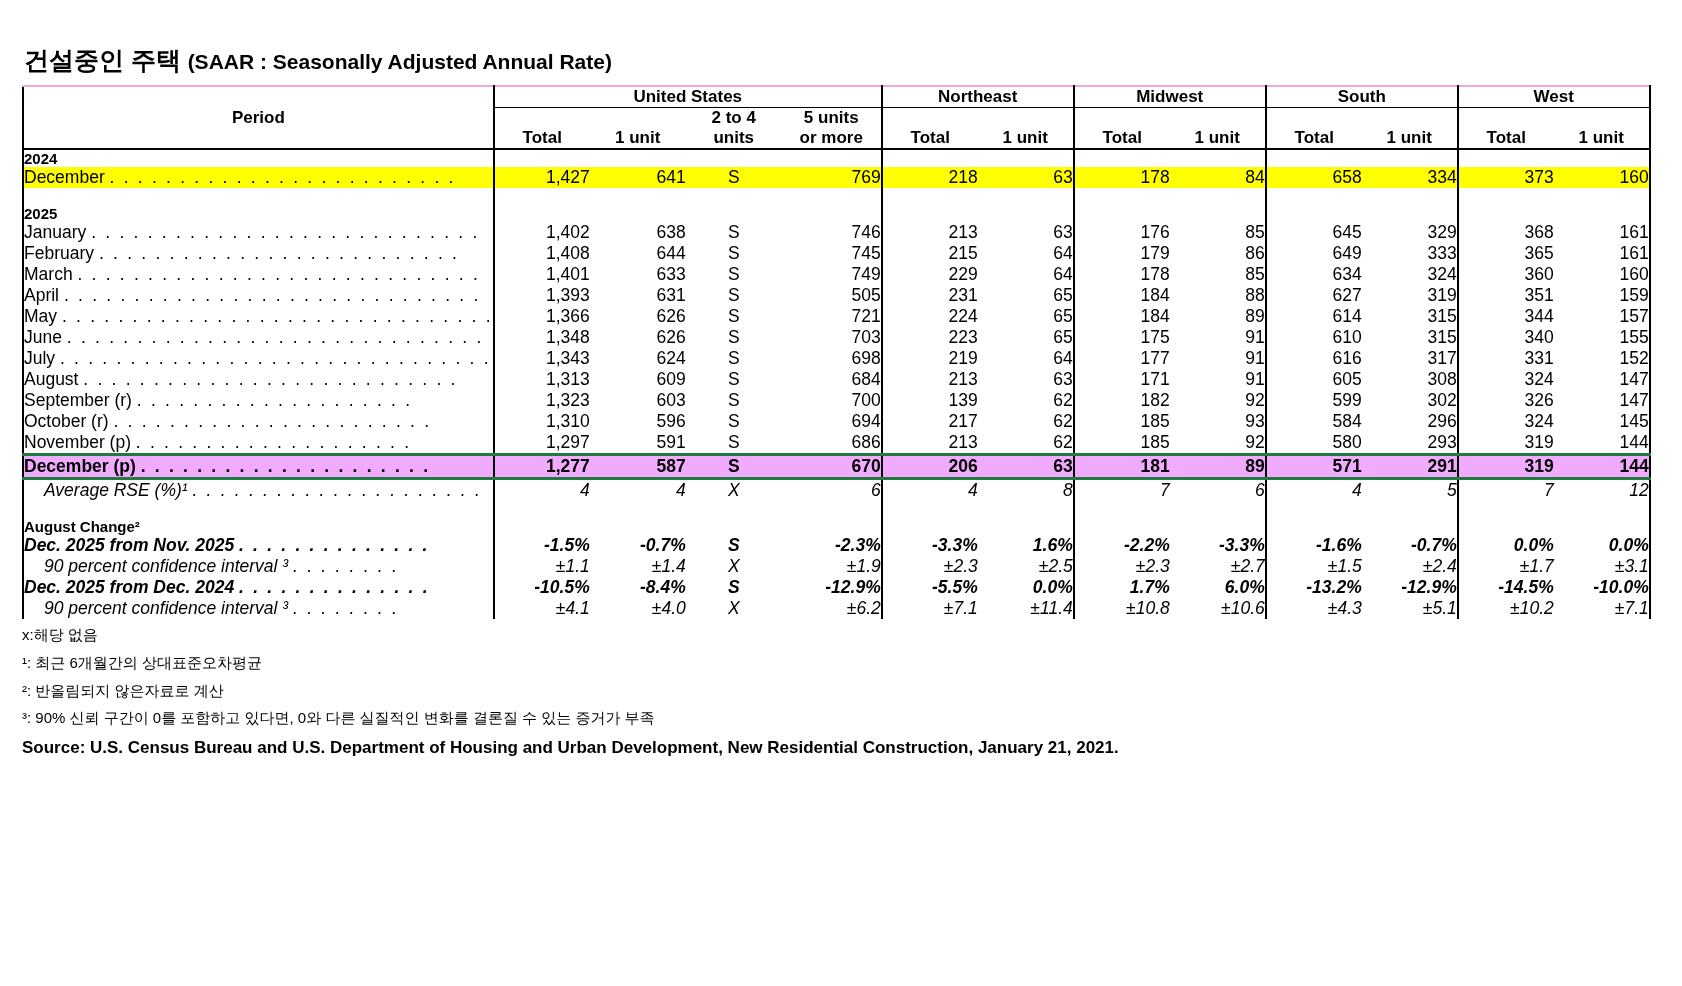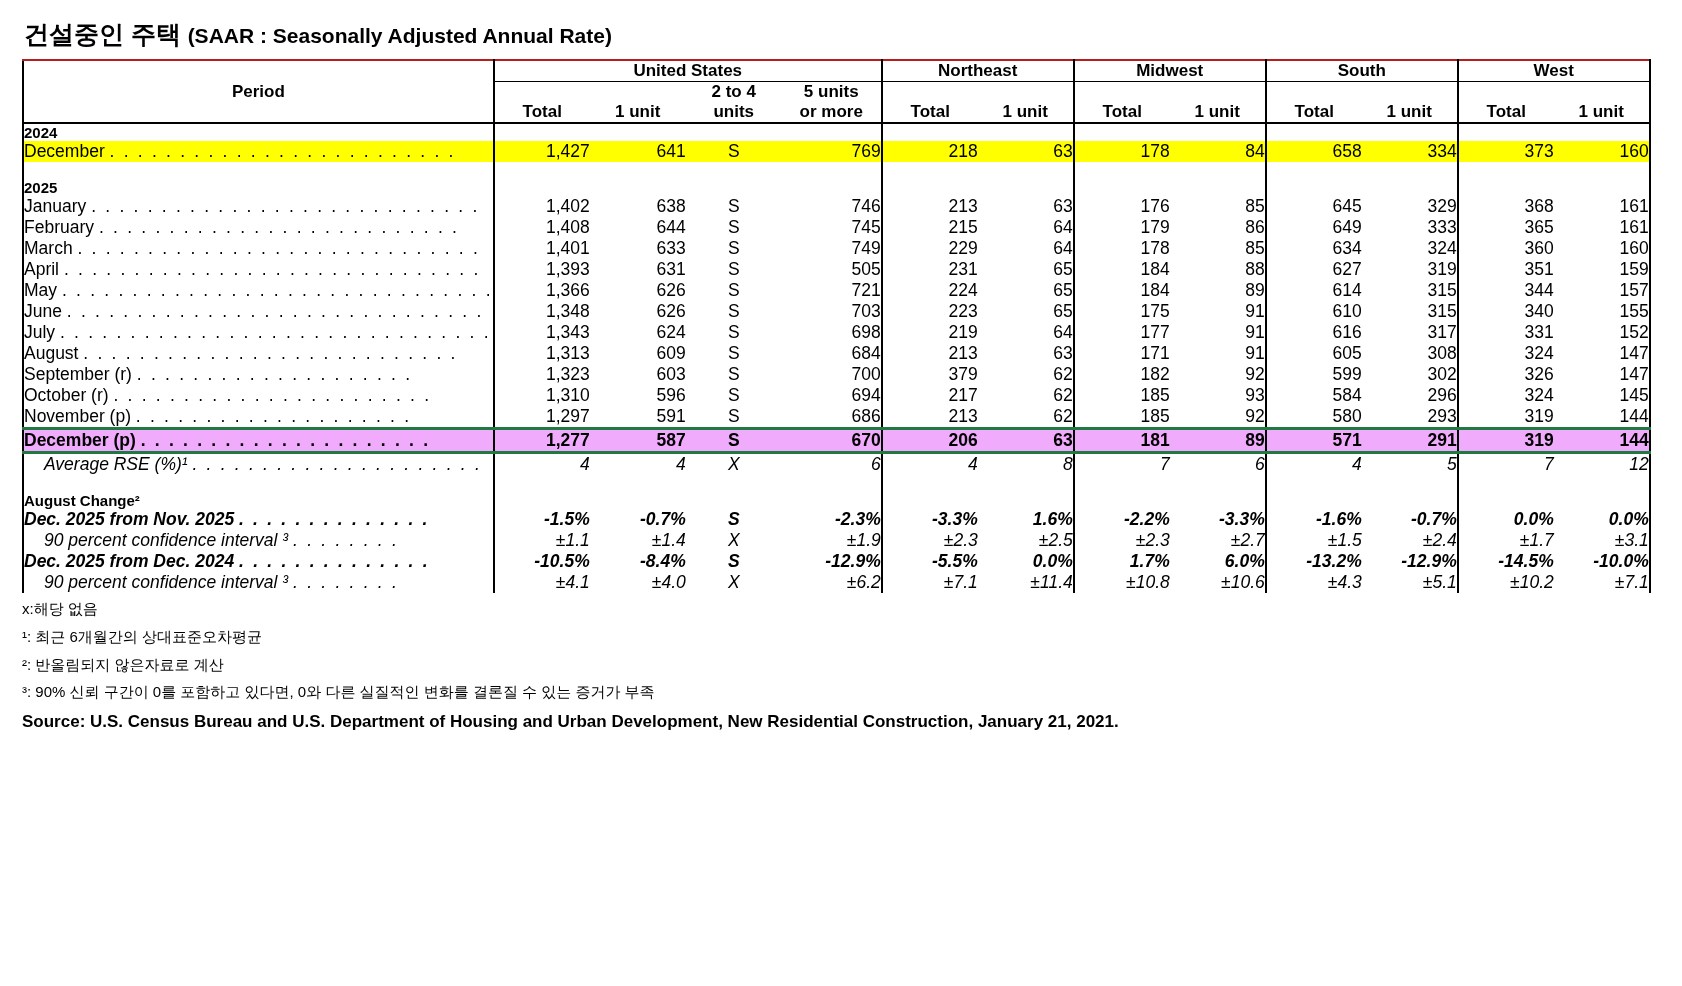--- a/index.html
+++ b/index.html
@@ -10,20 +10,21 @@
   body {
     width: 1682px;
     height: 986px;
     font-family: "Liberation Sans", sans-serif;
     color: #000000;
     overflow: hidden;
   }
   .page {
     padding: 14px 14px 0 22px;
     box-sizing: border-box;
+    margin-top: 26px;
   }
   .doc-title {
     font-size: 24px;
     font-weight: bold;
     margin: 4px 0 8px 2px;
     white-space: nowrap;
   }
   .doc-title .ko {
     font-size: 25px;
   }
@@ -39,21 +40,21 @@
     padding: 0;
     vertical-align: bottom;
   }
   .hdr-cell {
     text-align: center;
     font-weight: bold;
     font-size: 17px;
     padding: 3px 4px;
     vertical-align: middle;
   }
-  .bt { border-top: 2px solid #b91c1c; }
+  .bt { border-top: 2px solid #f9a8d4; }
   .bb { border-bottom: 2px solid #000; }
   .bl { border-left: 2px solid #000; }
   .br { border-right: 2px solid #000; }
   .bb-thin { border-bottom: 1px solid #000; }
   .num {
     text-align: right;
     padding: 1px 9px 1px 4px;
     white-space: nowrap;
     font-size: 17.5px;
   }
@@ -348,21 +349,21 @@
           <td class="num br">308</td>
           <td class="num">324</td>
           <td class="num br">147</td>
         </tr>
         <tr>
           <td class="rowlabel bl br"><span class="lbl">September (r)</span> <span class="dots">. . . . . . . . . . . . . . . . . . . .</span></td>
           <td class="num">1,323</td>
           <td class="num">603</td>
           <td class="ctr">S</td>
           <td class="num br">700</td>
-          <td class="num">379</td>
+          <td class="num">139</td>
           <td class="num br">62</td>
           <td class="num">182</td>
           <td class="num br">92</td>
           <td class="num">599</td>
           <td class="num br">302</td>
           <td class="num">326</td>
           <td class="num br">147</td>
         </tr>
         <tr>
           <td class="rowlabel bl br"><span class="lbl">October (r)</span> <span class="dots">. . . . . . . . . . . . . . . . . . . . . . .</span></td>

